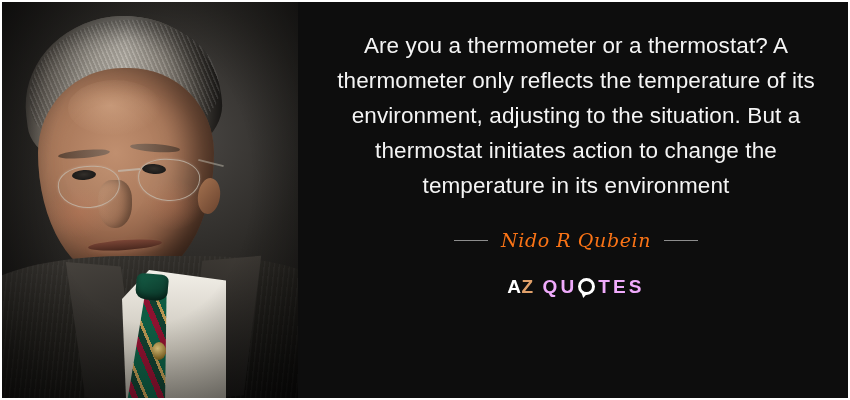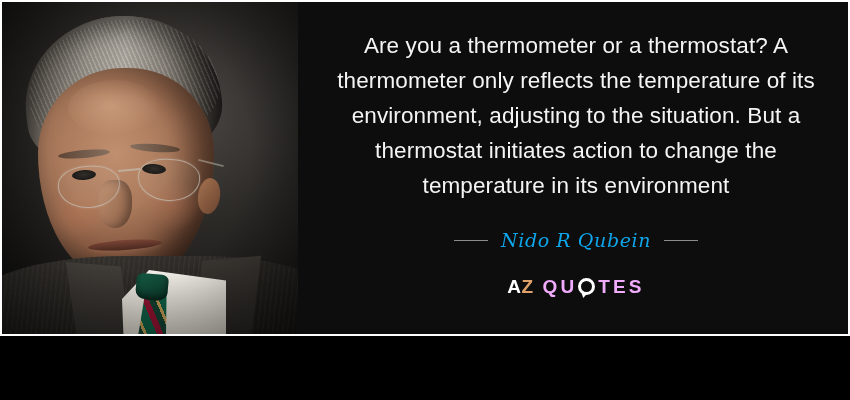--- a/index.html
+++ b/index.html
@@ -6,21 +6,21 @@
 
   html, body {
     width:850px; height:400px;
     background:#000;
     font-family:"Liberation Sans", sans-serif;
     overflow:hidden;
   }
 
   #quote-card {
     position:relative;
-    width:850px; height:336px;
+    width:850px; height:400px;
     background:#0d0d0d;
     border:2px solid #ffffff;
     display:flex;
     overflow:hidden;
   }
 
   
   #portrait-panel {
     position:relative;
     width:296px;
@@ -257,21 +257,21 @@
     align-items:center;
     justify-content:center;
     gap:13px;
   }
   .attr-rule {
     width:34px; height:1px;
     background:#8d8d8d;
     display:block;
   }
   #author-name {
-    color:#0ea5e9;
+    color:#f97316;
     font-family:"DejaVu Serif", serif;
     font-style:italic;
     font-size:19px;
     letter-spacing:.6px;
     white-space:nowrap;
   }
 
   
   #az-logo {
     margin-top:24px;

